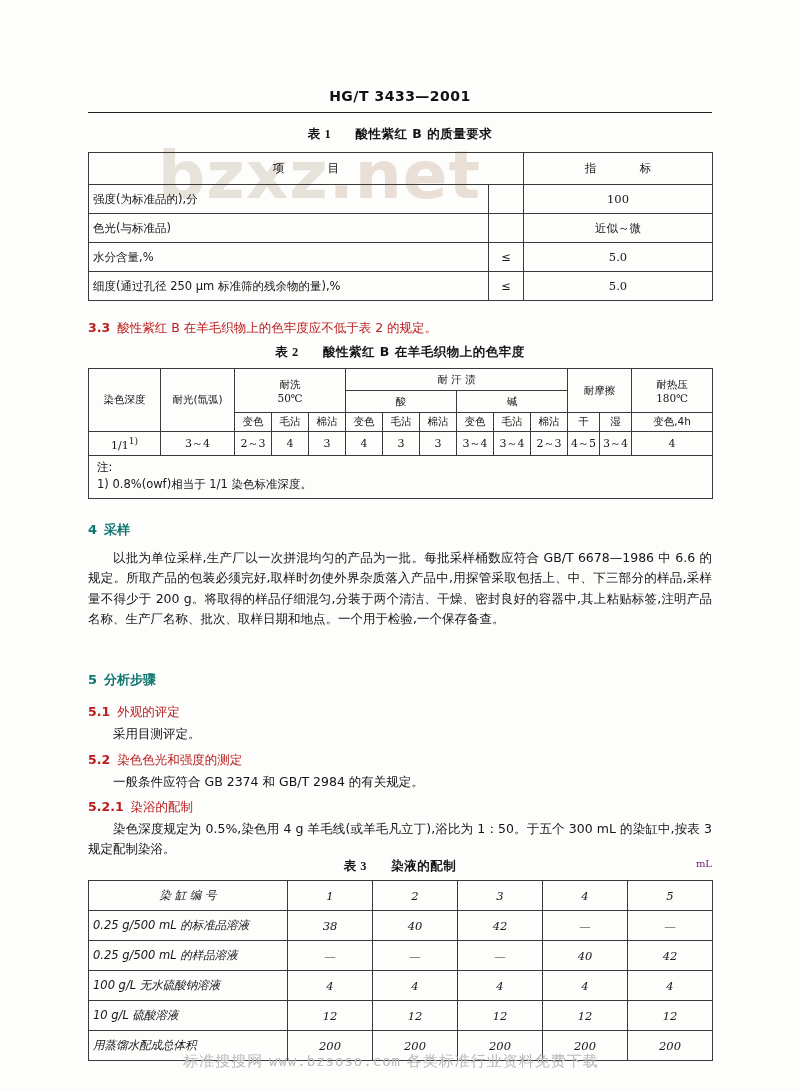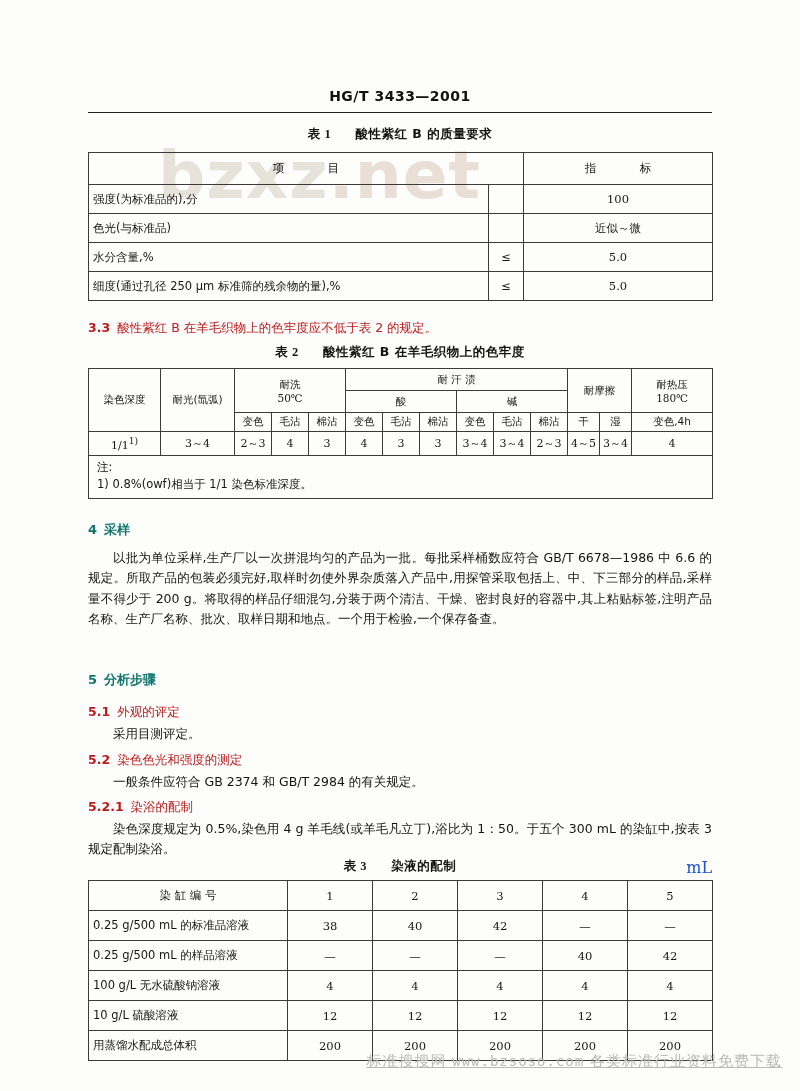--- a/index.html
+++ b/index.html
@@ -70,23 +70,23 @@
     font-weight: bold;
     color: #141414;
     letter-spacing: 0.5px;
   }
   .tbl-caption .num { font-family: Liberation Serif, serif; }
 
   .unit-label {
     position: absolute;
     right: 0;
     top: 0;
-    font-size: 16px;
+    font-size: 10px;
     font-family: "DejaVu Serif", serif;
-    color: #1d4ed8;
+    color: #701a75;
   }
 
   table.doc {
     border-collapse: collapse;
     width: 624px;
     table-layout: fixed;
     background: transparent;
   }
   table.doc td, table.doc th {
     border: 1px solid #3a3a3a;
@@ -157,26 +157,25 @@
   
   #table3 td { height: 25px; font-size: 11.5px; }
   #table3 .thick-right { border-right-width: 1.6px; }
 
   
   .footer {
     position: absolute;
     left: 0;
     top: 1052px;
     width: 782px;
-    text-align: right;
+    text-align: center;
     font-size: 15px;
     color: #b9b9b9;
     letter-spacing: 1px;
     font-family: "DejaVu Sans", sans-serif;
-    text-decoration: underline;
   }
   .footer .url { font-family: "DejaVu Sans Mono", monospace; font-size: 14px; }
 </style>
 </head>
 <body>
 
 <div id="page">
 
   <div class="watermark">
     <span>bzxz</span><span class="dotnet">.net</span>
@@ -348,21 +347,21 @@
 
     <div class="blk" style="left:88px; top:858px; width:624px;">
       <div class="tbl-caption">
         <span class="num">表 3</span>
         &nbsp;&nbsp;&nbsp;
         <span>染液的配制</span>
       </div>
       <div class="unit-label">mL</div>
     </div>
 
-    <div class="blk" style="left:88px; top:880px;">
+    <div class="blk" style="left:88px; top:880px;font-style:italic;">
       <table class="doc" id="table3">
         <colgroup>
           <col style="width:199px">
           <col style="width:85px">
             <col style="width:85px">
             <col style="width:85px">
           <col style="width:85px">
             <col style="width:85px">
         </colgroup>
         <tbody>

